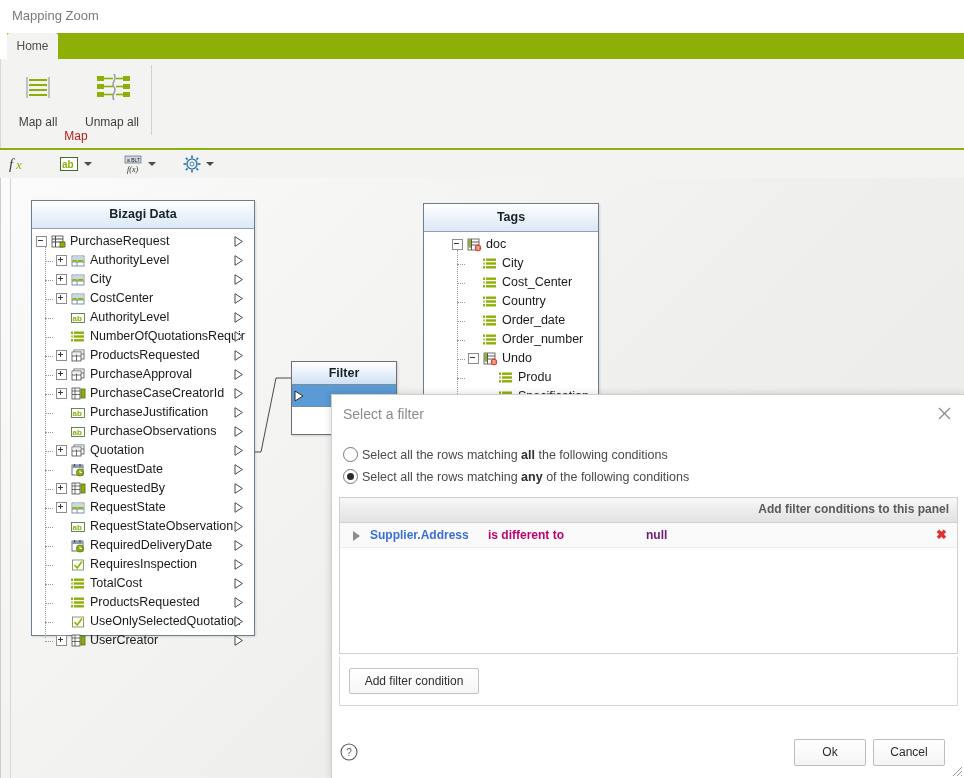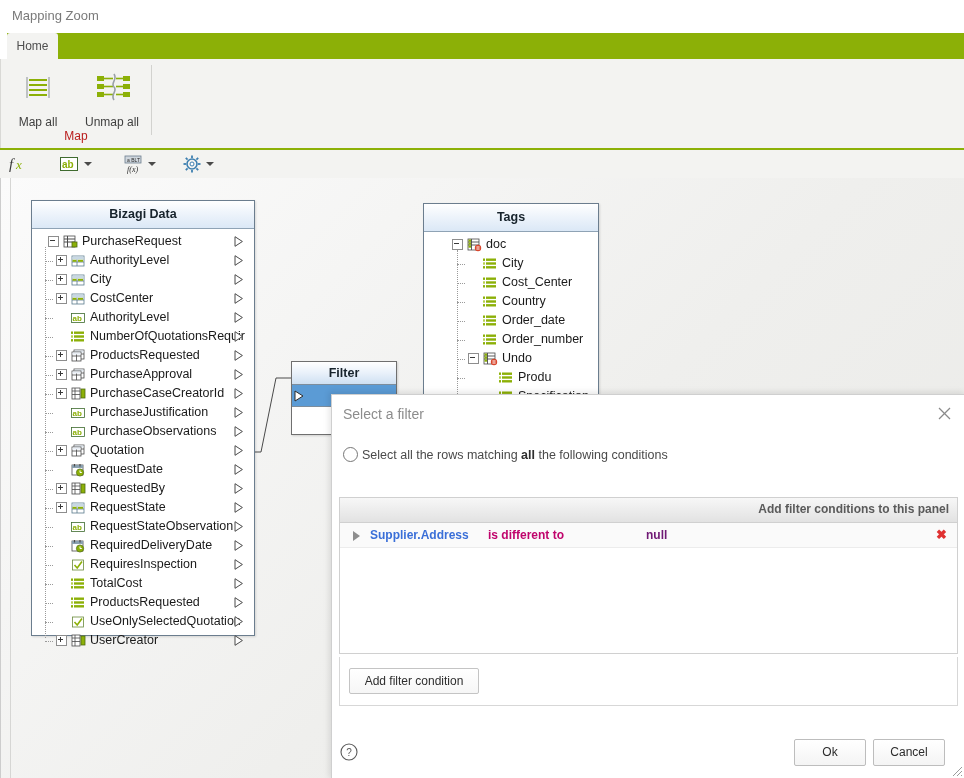--- a/index.html
+++ b/index.html
@@ -274,21 +274,21 @@
 
     <svg style="position:absolute;left:0;top:0;width:964px;height:600px;pointer-events:none;">
       <path d="M236 274 L260 274 L275 200 L294 200" stroke="#4a4a4a" stroke-width="1" fill="none"></path>
     </svg>
 
     <div class="panel" style="left:30px;top:22px;width:222px;height:434px;">
       <div class="panel-head">Bizagi Data</div>
       <div class="tree" id="source-tree" style="height: 425px;">
           <div class="vline" style="left: 13px; top: 18px; height: 391px;"></div>
           <div class="trow">
-            <span style="position: absolute; left: 16px; top: 0px; white-space: nowrap;"><span class="expander" style="margin-right: 4px;"></span><svg width="15" height="14" viewBox="0 0 15 14" style="vertical-align: middle; margin-right: 4px;">
+            <span style="position: absolute; left: 4px; top: 0px; white-space: nowrap;"><span class="expander" style="margin-right: 4px;"></span><svg width="15" height="14" viewBox="0 0 15 14" style="vertical-align: middle; margin-right: 4px;">
                 <rect x="1" y="1" width="11" height="11" fill="#ffffff" stroke="#4a4a4a" stroke-width="0.8"></rect>
                 <line x1="1" y1="4" x2="12" y2="4" stroke="#4a4a4a" stroke-width="1"></line>
                 <line x1="1" y1="7" x2="12" y2="7" stroke="#4a4a4a" stroke-width="1"></line>
                 <line x1="4.5" y1="1" x2="4.5" y2="12" stroke="#4a4a4a" stroke-width="1"></line>
                 <rect x="9" y="7" width="5" height="5" fill="#8cb007" stroke="#4f6b12" stroke-width="0.8"></rect>
               </svg><span class="tlabel">PurchaseRequest</span></span>
             <svg width="10" height="11" viewBox="0 0 10 11" style="position: absolute; left: 202px; top: 4px;">
               <path d="M1 0.7 L8.4 5.5 L1 10.3 Z" fill="#ffffff" stroke="#4a4a4a" stroke-width="1"></path>
             </svg>
           </div>
@@ -700,20 +700,24 @@
       <svg width="13" height="13" viewBox="0 0 13 13">
         <line x1="1" y1="1" x2="12" y2="12" stroke="#8a8a8a" stroke-width="1.3"></line>
         <line x1="12" y1="1" x2="1" y2="12" stroke="#8a8a8a" stroke-width="1.3"></line>
       </svg>
     </div>
 
     <div class="radios">
       <div class="radio-row">
         <span class="rd"></span>
         <span class="rtxt"><span>Select all the rows matching </span><b>all</b><span> the following conditions</span></span>
+      </div>
+      <div class="radio-row">
+        <span class="rd on"></span>
+        <span class="rtxt"><span>Select all the rows matching </span><b>any</b><span> of the following conditions</span></span>
       </div>
     </div>
 
     <div class="cond-panel">
       <div class="cond-head">
         <span>Add filter conditions to this panel</span>
       </div>
       <div class="cond-row">
         <svg class="exp-tri" width="9" height="10" viewBox="0 0 9 10">
           <path d="M1 0 L8 5 L1 10 Z" fill="#8e8e8e"></path>

